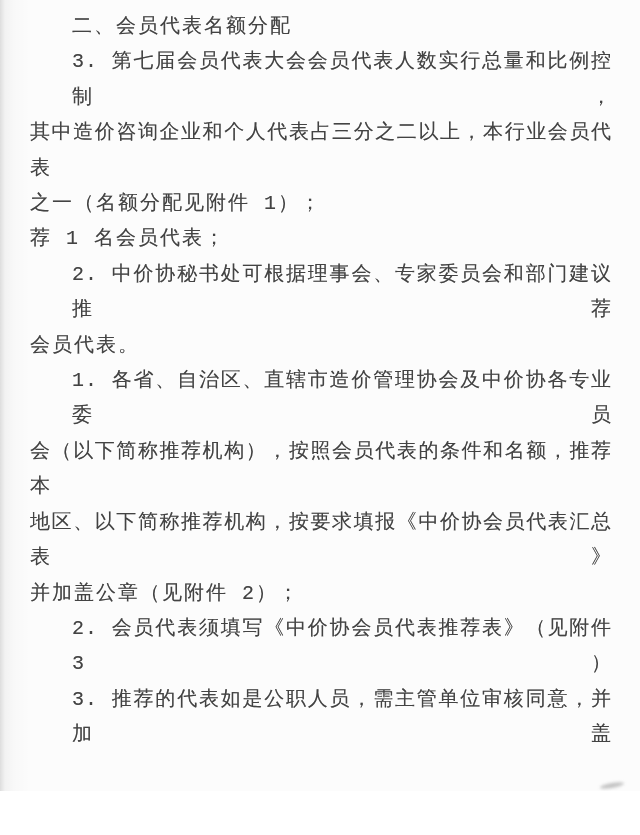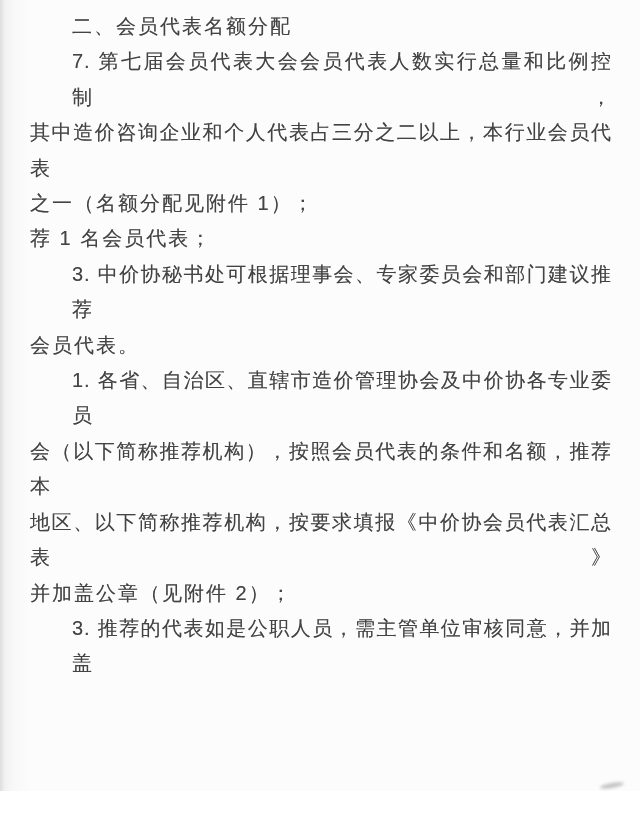--- a/index.html
+++ b/index.html
@@ -8,21 +8,21 @@
     background: #ffffff;
   }
   .page {
     position: relative;
     width: 640px;
     height: 791px;
     overflow: hidden;
     background:
       linear-gradient(90deg, rgba(0,0,0,0.12) 0px, rgba(0,0,0,0.04) 5px, rgba(0,0,0,0.015) 14px, rgba(0,0,0,0) 30px),
       #fcfcfc;
-    font-family: Liberation Sans, sans-serif;
+    font-family: Liberation Mono, monospace;
     color: #434343;
   }
   .doc {
     position: absolute;
     top: 9px;
     left: 30px;
     right: 28px;
   }
   .line {
     font-size: 20px;
@@ -52,26 +52,27 @@
     transform: rotate(-10deg);
     filter: blur(1.5px);
   }
 </style>
 </head>
 <body>
 
 <div class="page">
   <div class="doc">
       <div class="line indent">二、会员代表名额分配</div>
-      <div class="line indent fill">7. 第七届会员代表大会会员代表人数实行总量和比例控制，</div>
+      <div class="line indent fill">3. 第七届会员代表大会会员代表人数实行总量和比例控制，</div>
       <div class="line fill">其中造价咨询企业和个人代表占三分之二以上，本行业会员代表</div>
       <div class="line">之一（名额分配见附件 1）；</div>
       <div class="line">荐 1 名会员代表；</div>
-      <div class="line indent fill">3. 中价协秘书处可根据理事会、专家委员会和部门建议推荐</div>
+      <div class="line indent fill">2. 中价协秘书处可根据理事会、专家委员会和部门建议推荐</div>
       <div class="line">会员代表。</div>
       <div class="line indent fill">1. 各省、自治区、直辖市造价管理协会及中价协各专业委员</div>
       <div class="line fill">会（以下简称推荐机构），按照会员代表的条件和名额，推荐本</div>
       <div class="line fill">地区、以下简称推荐机构，按要求填报《中价协会员代表汇总表》</div>
       <div class="line">并加盖公章（见附件 2）；</div>
+      <div class="line indent fill">2. 会员代表须填写《中价协会员代表推荐表》（见附件 3）</div>
       <div class="line indent fill">3. 推荐的代表如是公职人员，需主管单位审核同意，并加盖</div>
     </div>
   <div class="smudge"></div>
 </div>
 
 </body></html>

